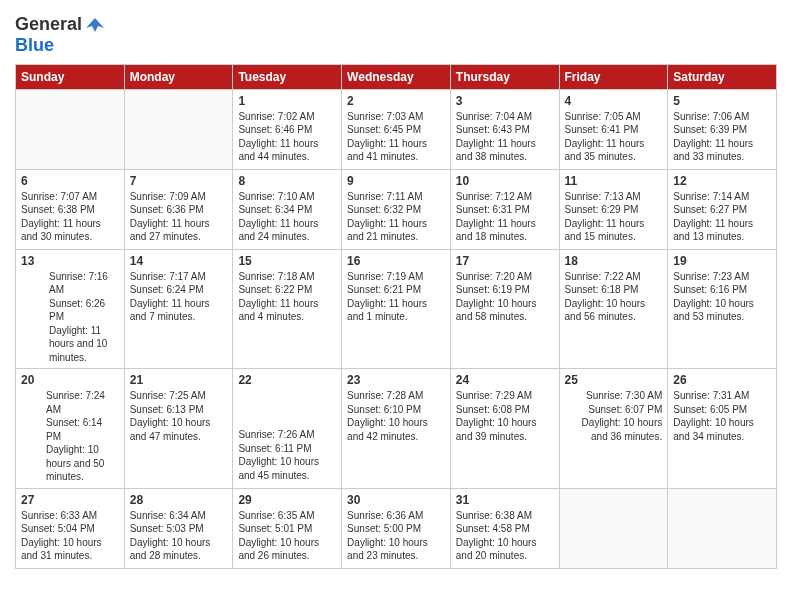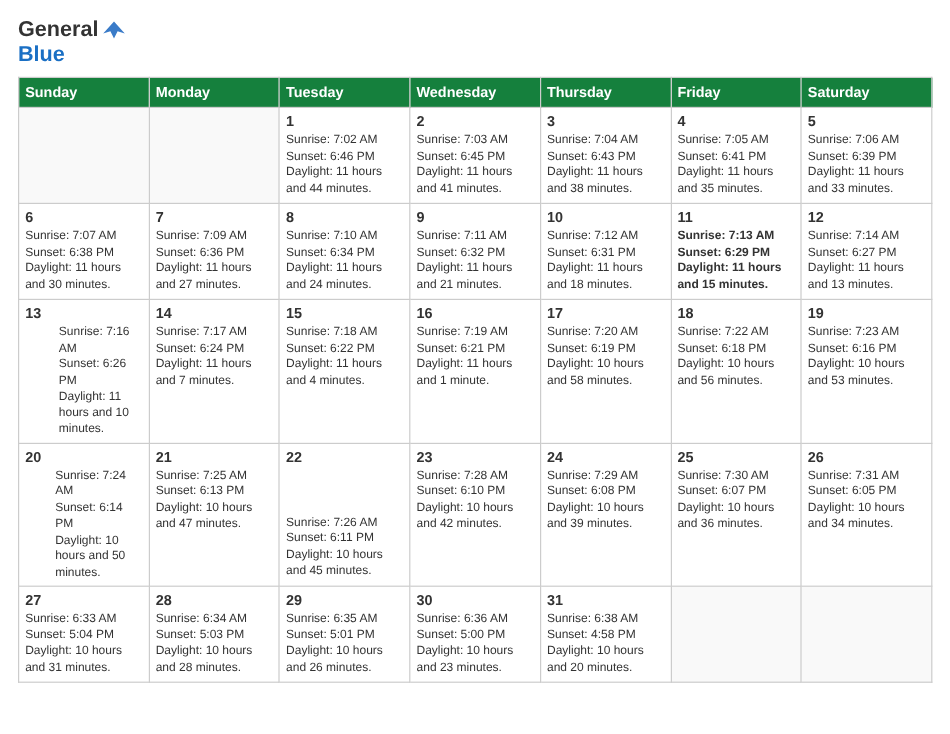--- a/index.html
+++ b/index.html
@@ -49,21 +49,21 @@
     .subtitle {
       font-size: 14px;
       color: #555;
     }
     table {
       width: 100%;
       border-collapse: collapse;
       table-layout: fixed;
     }
     th {
-      background-color: #15803d;
+      background-color: #b91c1c;
       color: #fff;
       text-align: left;
       padding: 5px 5px;
       font-size: 12px;
       font-weight: bold;
       border: 1px solid #ccc;
     }
     td {
       border: 1px solid #ccc;
       vertical-align: top;
@@ -187,21 +187,21 @@
 Daylight: 11 hours and 21 minutes.</div>
           </td>
           <td>
             <span class="day-num">10</span>
             <div class="day-info" style="white-space: pre-line;">Sunrise: 7:12 AM
 Sunset: 6:31 PM
 Daylight: 11 hours and 18 minutes.</div>
           </td>
           <td>
             <span class="day-num">11</span>
-            <div class="day-info" style="white-space: pre-line; font-weight: bold;">Sunrise: 7:13 AM
+            <div class="day-info" style="white-space: pre-line;">Sunrise: 7:13 AM
 Sunset: 6:29 PM
 Daylight: 11 hours and 15 minutes.</div>
           </td>
           <td>
             <span class="day-num">12</span>
             <div class="day-info" style="white-space: pre-line;">Sunrise: 7:14 AM
 Sunset: 6:27 PM
 Daylight: 11 hours and 13 minutes.</div>
           </td>
         </tr>
@@ -275,21 +275,21 @@
 Daylight: 10 hours and 42 minutes.</div>
           </td>
           <td>
             <span class="day-num">24</span>
             <div class="day-info" style="white-space: pre-line;">Sunrise: 7:29 AM
 Sunset: 6:08 PM
 Daylight: 10 hours and 39 minutes.</div>
           </td>
           <td>
             <span class="day-num">25</span>
-            <div class="day-info" style="white-space: pre-line;">Sunrise: 7:30 AM
+            <div class="day-info" style="white-space: pre-line; text-align: right;">Sunrise: 7:30 AM
 Sunset: 6:07 PM
 Daylight: 10 hours and 36 minutes.</div>
           </td>
           <td>
             <span class="day-num">26</span>
             <div class="day-info" style="white-space: pre-line;">Sunrise: 7:31 AM
 Sunset: 6:05 PM
 Daylight: 10 hours and 34 minutes.</div>
           </td>
         </tr>

